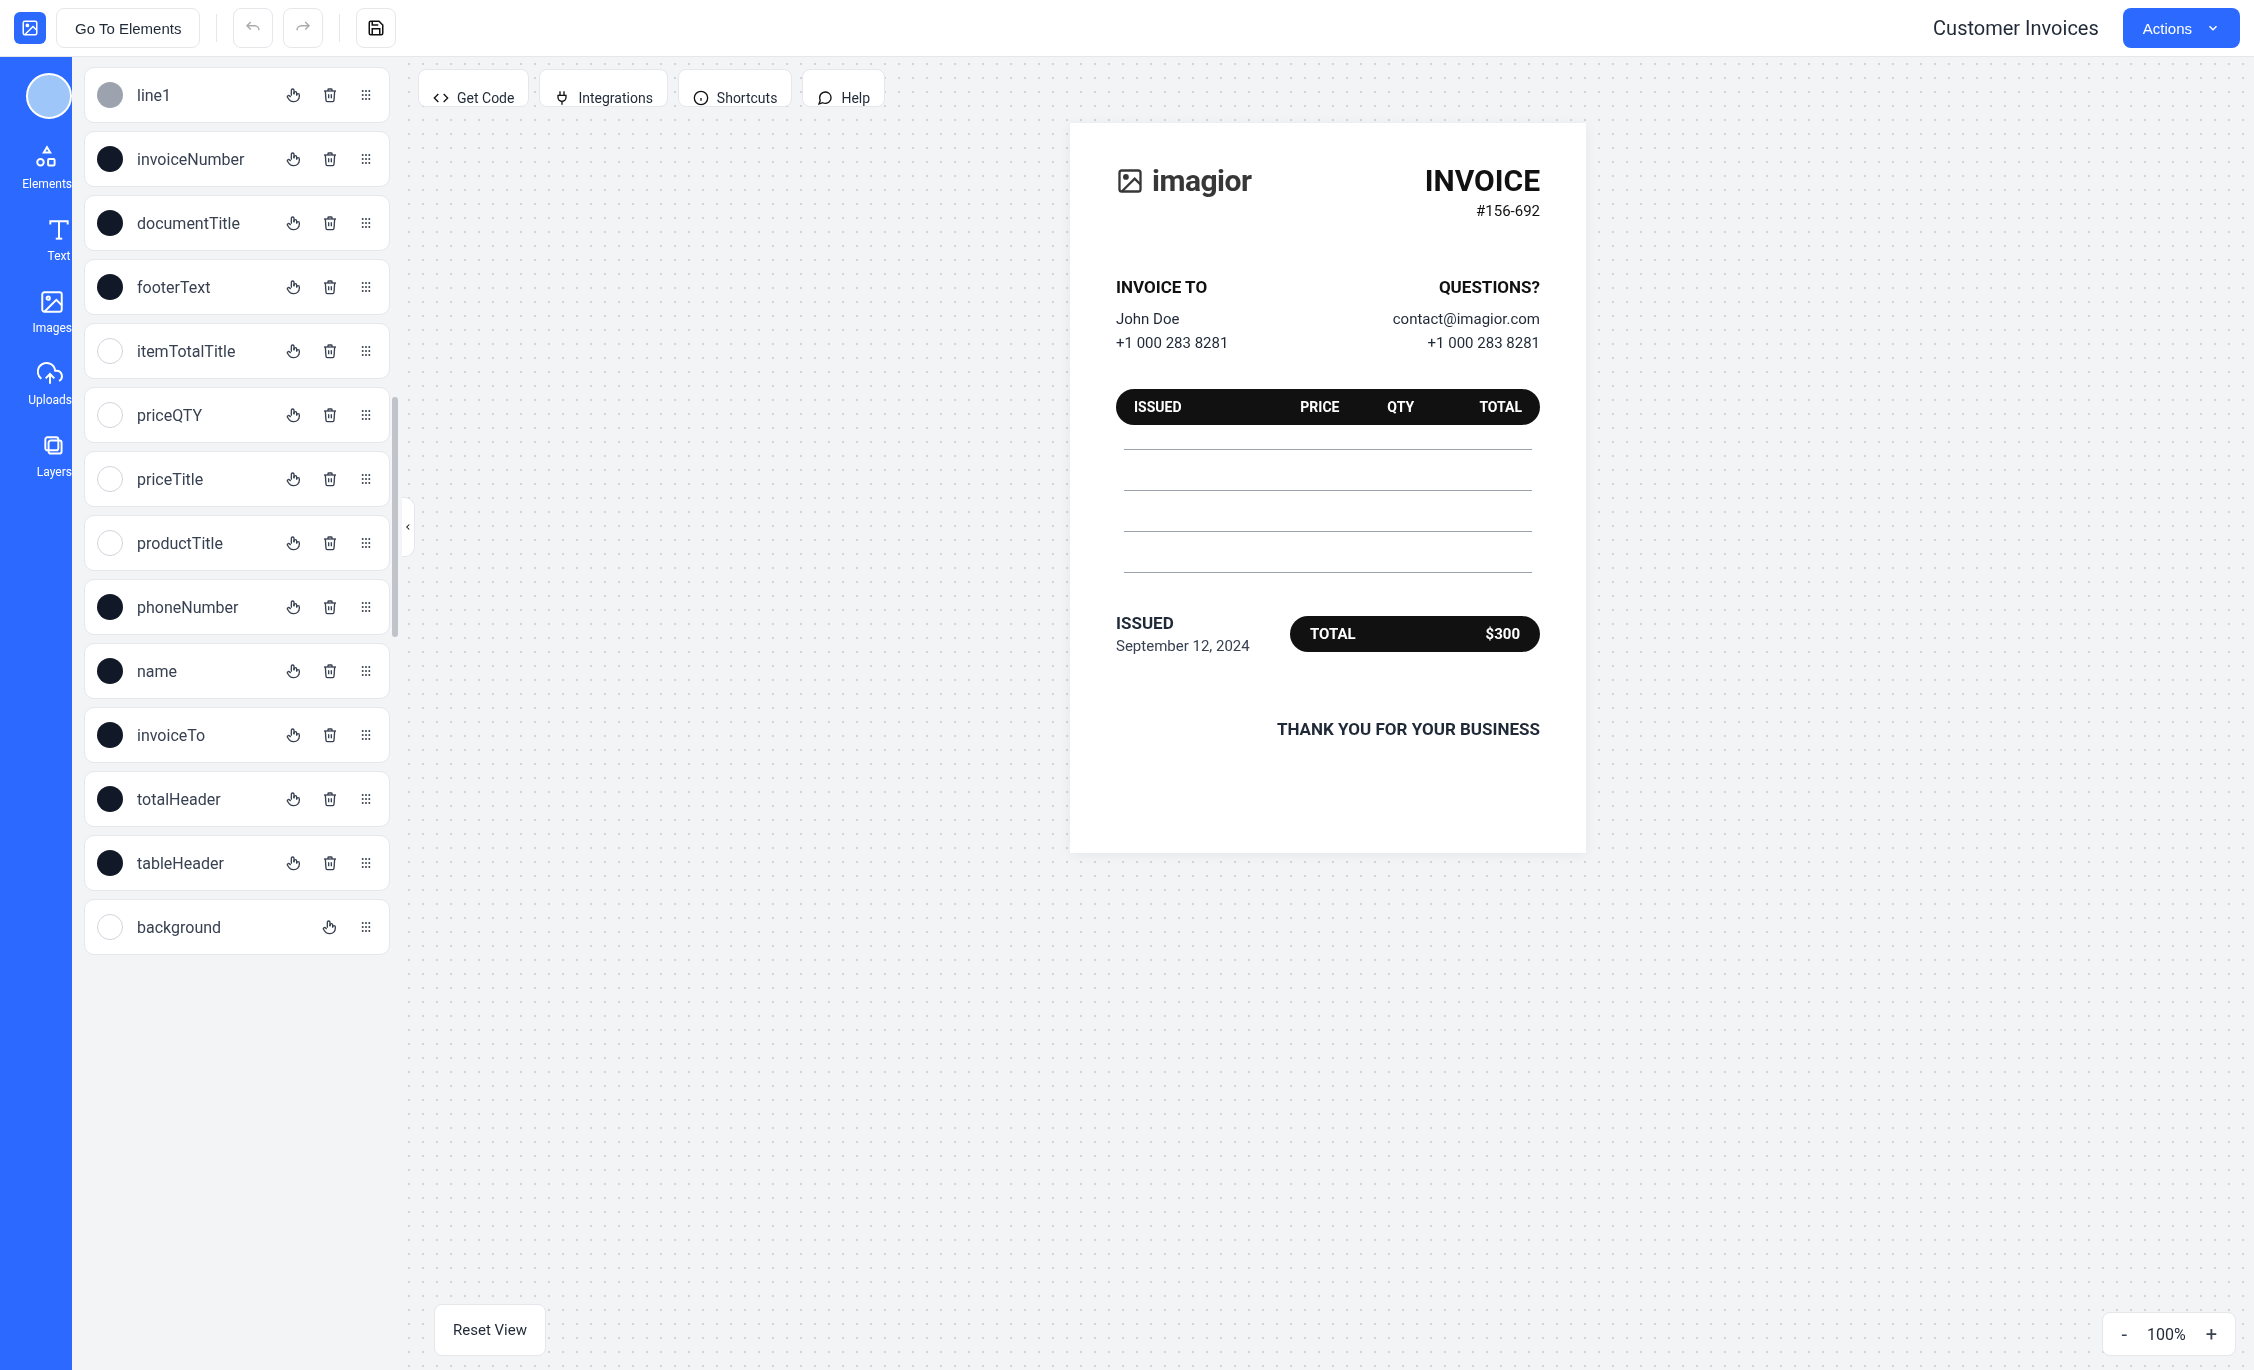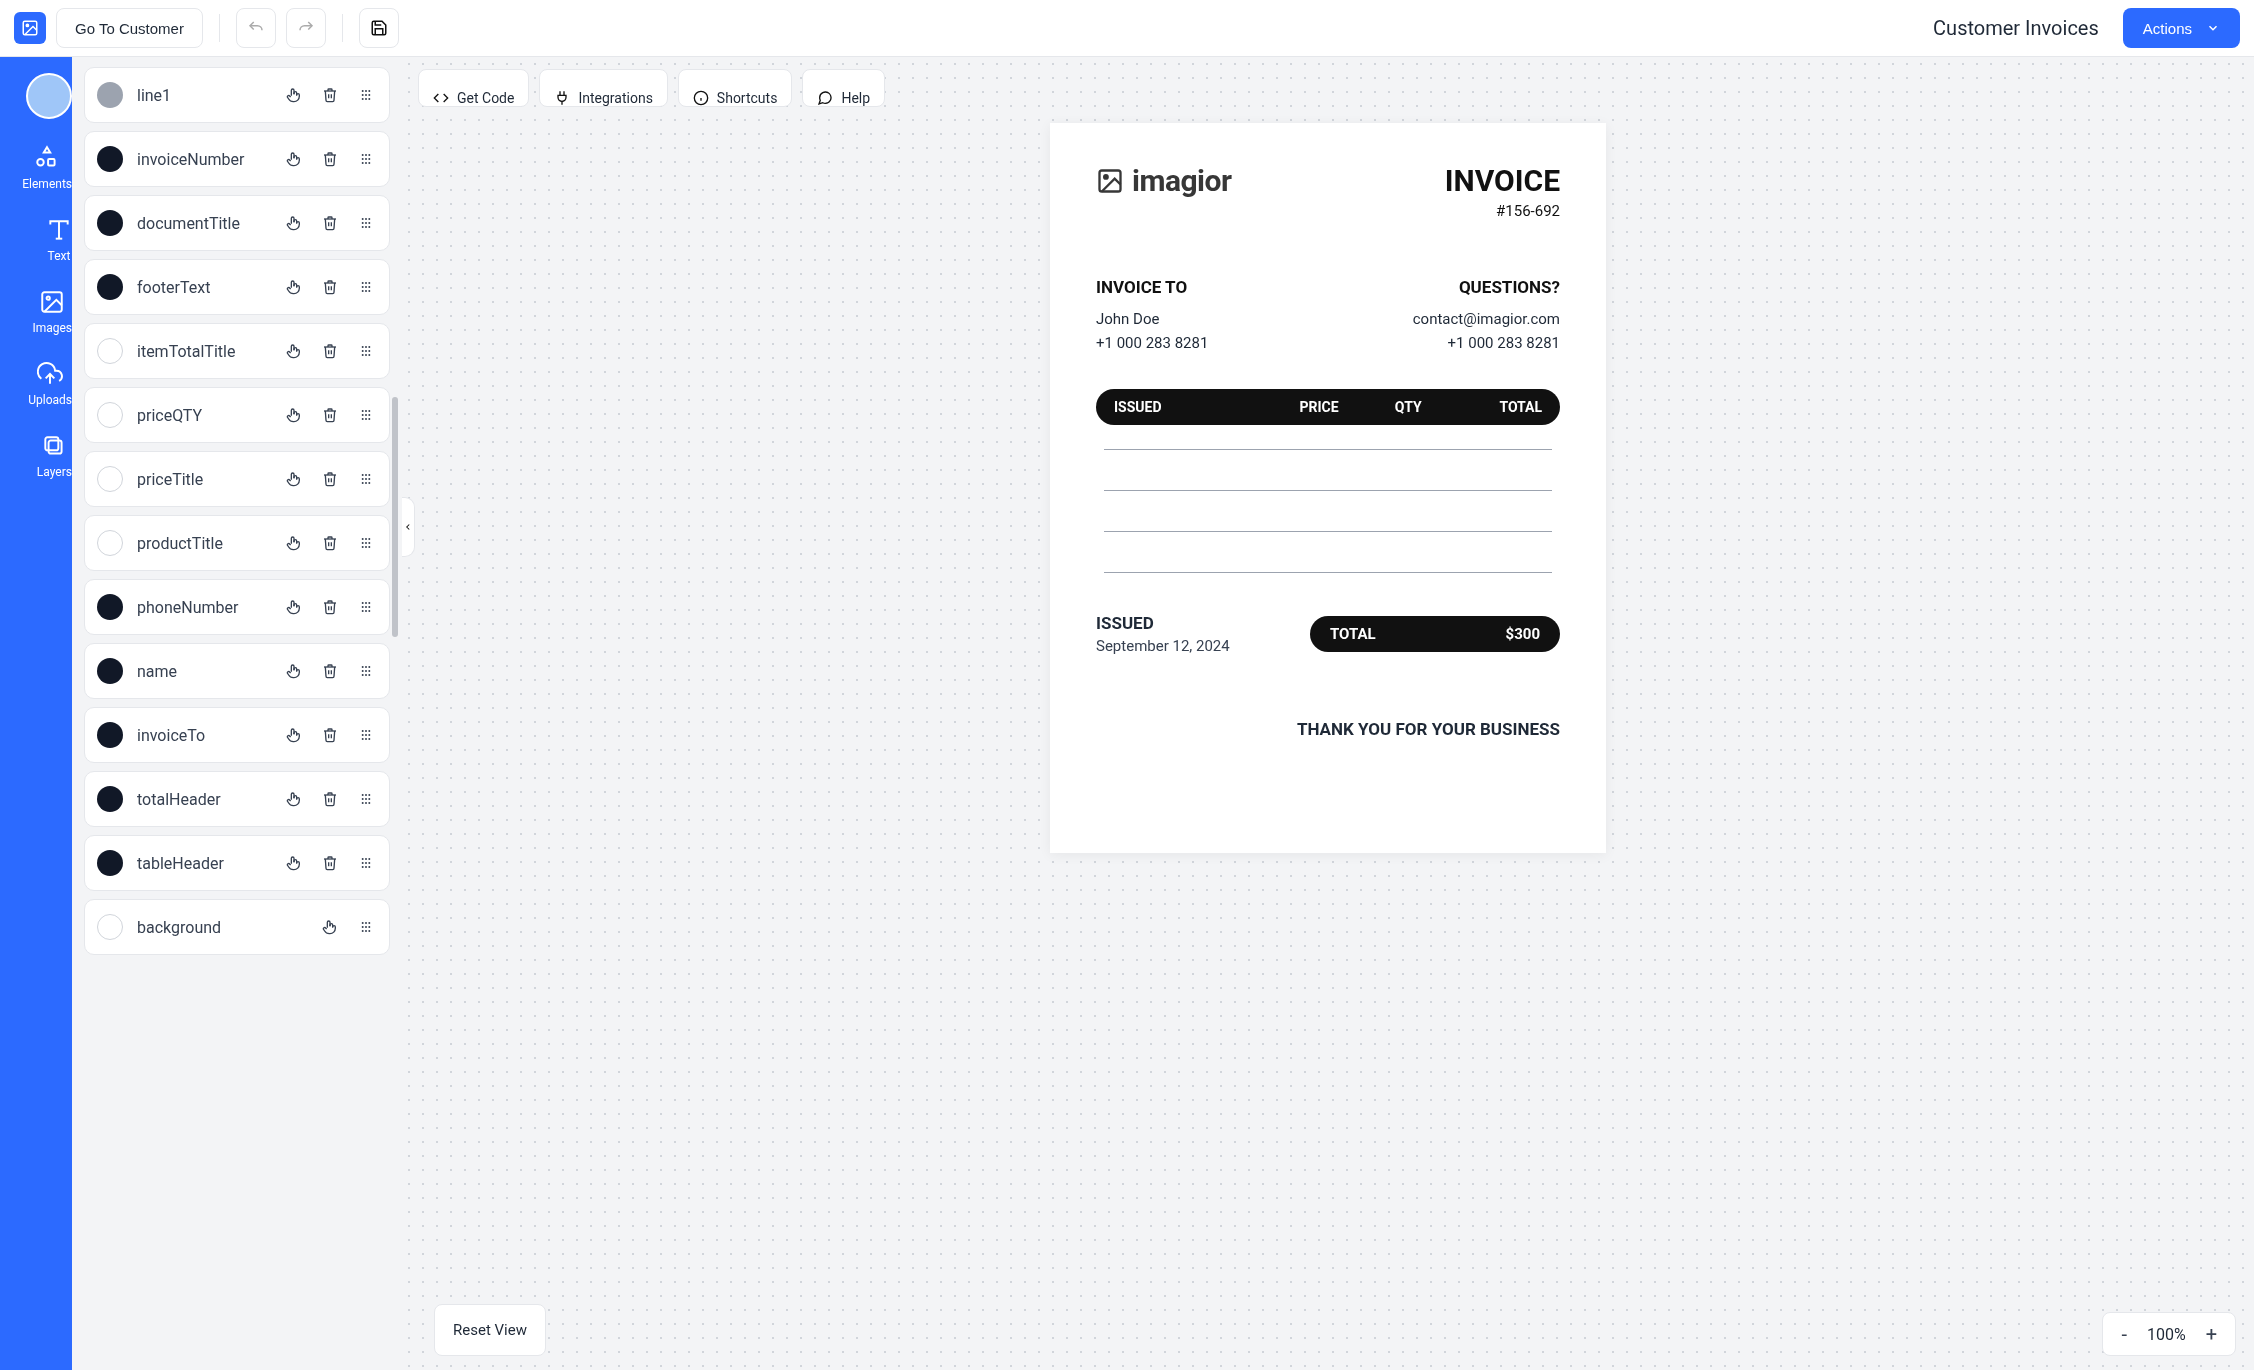--- a/index.html
+++ b/index.html
@@ -44,21 +44,21 @@
 .ctb-btn { height:38px; padding:0 14px; background:#fff; border:1px solid #e5e7eb; border-radius:8px; display:flex; align-items:flex-end; gap:8px; font-size:14px; cursor:pointer; }
 
 .collapse-handle { position:absolute; left:-1px; top:440px; width:14px; height:60px; background:#fff; border:1px solid #e5e7eb; border-left:none; border-radius:0 10px 10px 0; display:flex; align-items:center; justify-content:center; cursor:pointer; font-size:12px; }
 
 .reset-view { position:absolute; left:32px; bottom:14px; background:#fff; border:1px solid #e5e7eb; border-radius:8px; height:52px; padding:0 18px; font-size:15px; display:flex; align-items:center; cursor:pointer;margin-top:10px; }
 
 .zoom-ctrl { position:absolute; right:18px; bottom:14px; background:#fff; border:1px solid #e5e7eb; border-radius:8px; height:44px; display:flex; align-items:center; gap:20px; padding:0 18px; font-size:16px; }
 .zoom-ctrl .zbtn { cursor:pointer; font-size:20px; color:#374151; }
 
 
-.invoice { position:absolute; left:50%; top:66px; transform:translateX(-50%); width:556px; height:730px; background:#fff; box-shadow: 0 2px 12px rgba(0,0,0,0.06); padding: 40px 46px 30px; }
+.invoice { position:absolute; left:50%; top:66px; transform:translateX(-50%); width:516px; height:730px; background:#fff; box-shadow: 0 2px 12px rgba(0,0,0,0.06); padding: 40px 46px 30px; }
 .inv-head { display:flex; justify-content:space-between; align-items:flex-start; }
 .brand { display:flex; align-items:center; gap:8px; font-size:30px; font-weight:700; color:#373737; letter-spacing:-0.5px; }
 .brand-ico { width:28px; height:28px; }
 .inv-title { font-size:30px; font-weight:700; color:#111; }
 .inv-num { text-align:right; font-size:15px; color:#111; margin-top:4px; }
 
 .inv-parties { display:flex; justify-content:space-between; margin-top:54px; }
 .party-left, .party-right { font-size:15px; line-height:1.6; }
 .party-right { text-align:right; }
 .party-head { font-weight:700; font-size:17px; color:#111; margin-bottom:6px; }
@@ -84,21 +84,21 @@
 
 <div class="topbar">
   <div class="logo-sq">
     <svg width="18" height="18" viewBox="0 0 24 24" fill="none" stroke="#fff" stroke-width="2">
         <rect x="3" y="3" width="18" height="18" rx="2"></rect>
         <circle cx="8.5" cy="8.5" r="1.5" fill="#fff"></circle>
         <path d="M21 15l-5-5L5 21"></path>
       </svg>
   </div>
   <button class="tb-btn">
-      <span>Go To Customer</span>
+      <span>Go To Elements</span>
     </button>
   <div class="tb-divider"></div>
   <div class="tb-icon-btn disabled">
     <svg width="18" height="18" viewBox="0 0 24 24" fill="none" stroke="#111" stroke-width="2">
         <path d="M9 14L4 9l5-5"></path>
         <path d="M4 9h10a6 6 0 016 6v0"></path>
       </svg>
   </div>
   <div class="tb-icon-btn disabled">
     <svg width="18" height="18" viewBox="0 0 24 24" fill="none" stroke="#111" stroke-width="2">

